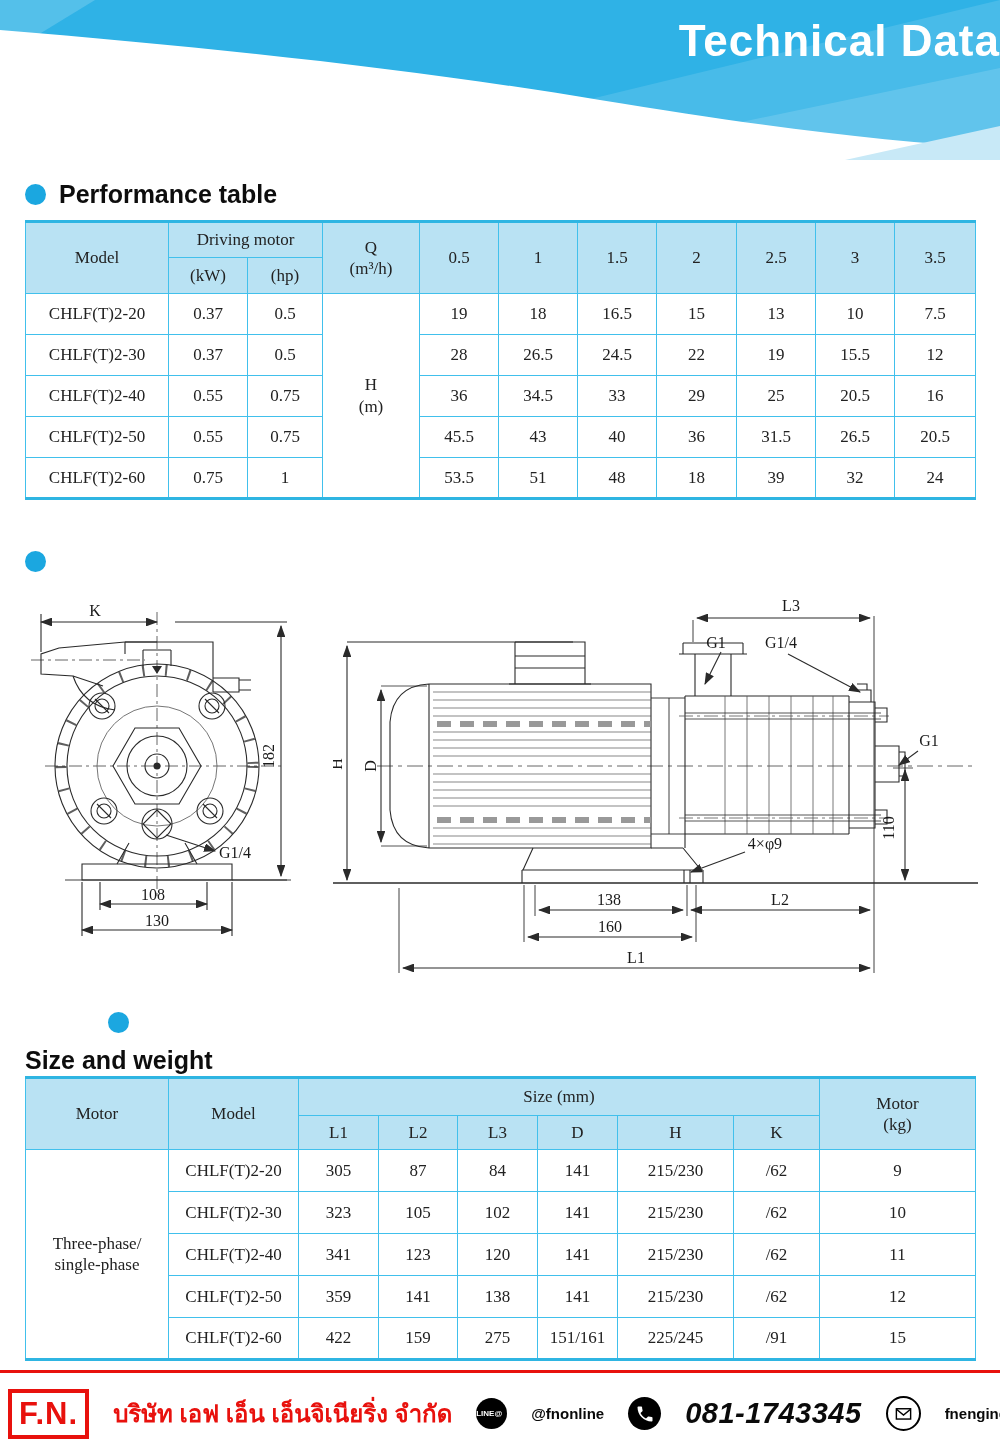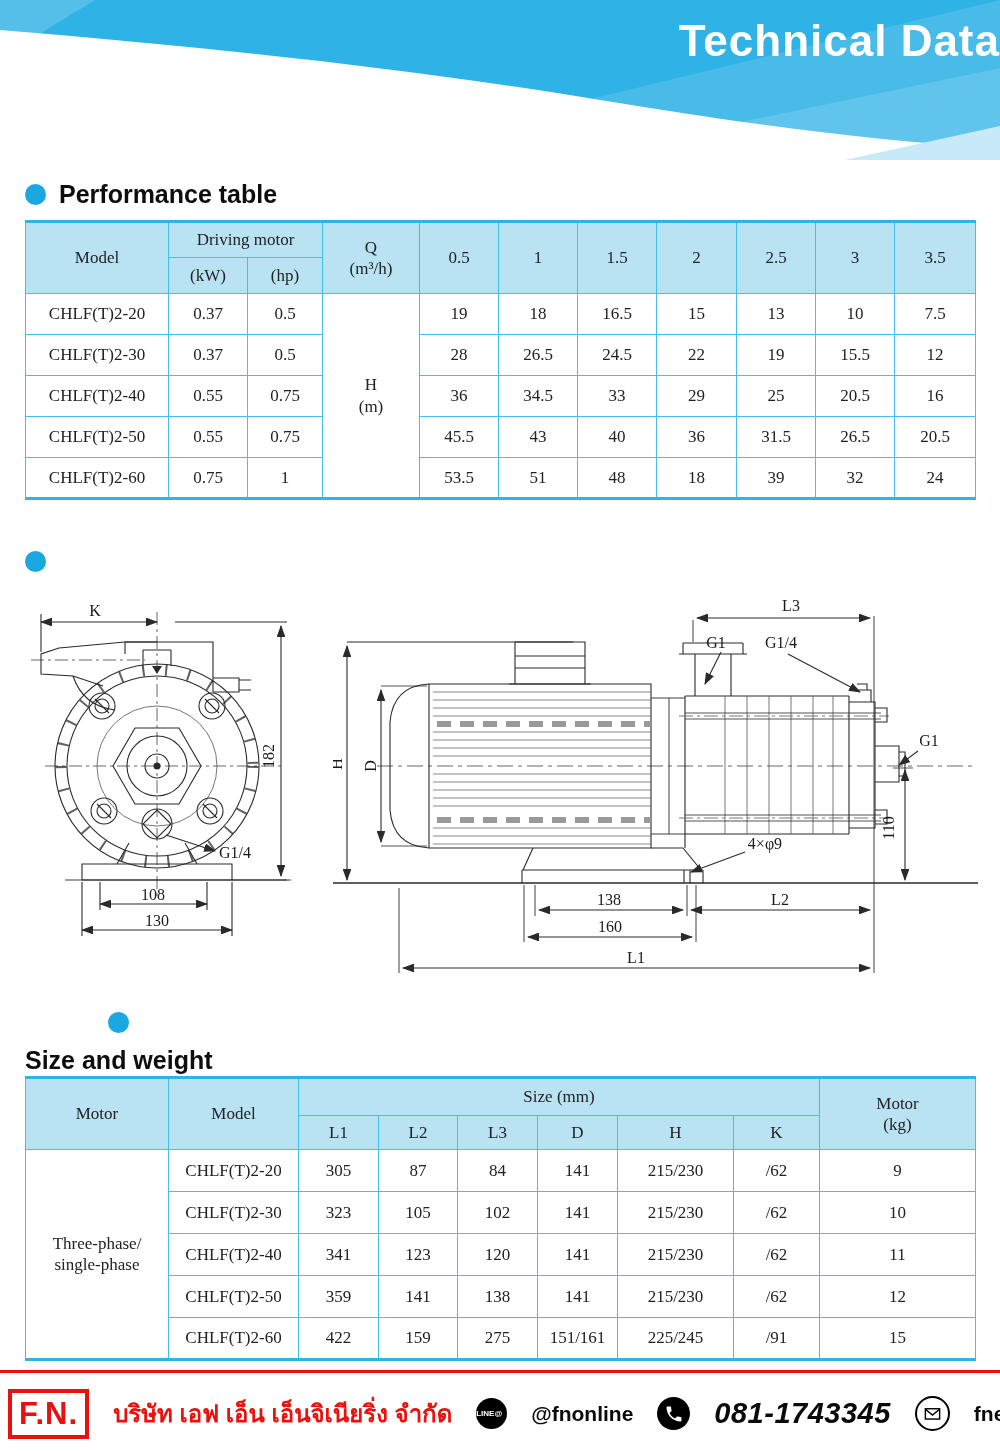--- a/index.html
+++ b/index.html
@@ -26,21 +26,21 @@
   
   .redline{position:absolute;left:0;top:1370px;width:1000px;height:3px;background:#e8110d;}
   .footer{position:absolute;left:0;top:1376px;width:1000px;height:75px;display:flex;
           align-items:center;gap:24px;padding-left:8px;box-sizing:border-box;white-space:nowrap;}
   .fn-logo{border:4px solid #e8110d;color:#e8110d;font-weight:800;font-size:31px;
            padding:3px 7px;letter-spacing:1px;font-family:"Liberation Sans",sans-serif;}
   .thai{color:#e8110d;font-weight:700;font-size:24px;}
   .line-badge{width:31px;height:31px;border-radius:50%;background:#000;color:#fff;
               display:flex;align-items:center;justify-content:flex-start;font-size:8px;
               font-weight:700;flex:none;}
-  .contact{font-weight:700;font-size:21px;color:#0a0a0a;}
+  .contact{font-weight:700;font-size:15px;color:#0a0a0a;}
   .phone-num{font-size:29px;letter-spacing:.5px;font-style:italic;}
   .circle-icon{width:33px;height:33px;border-radius:50%;flex:none;display:flex;
                align-items:center;justify-content:center;}
   .circle-icon.solid{background:#000;}
   .circle-icon.outline{background:#fff;border:2px solid #000;width:31px;height:31px;}
 </style>
 </head>
 <body>
 
 <div id="page">

